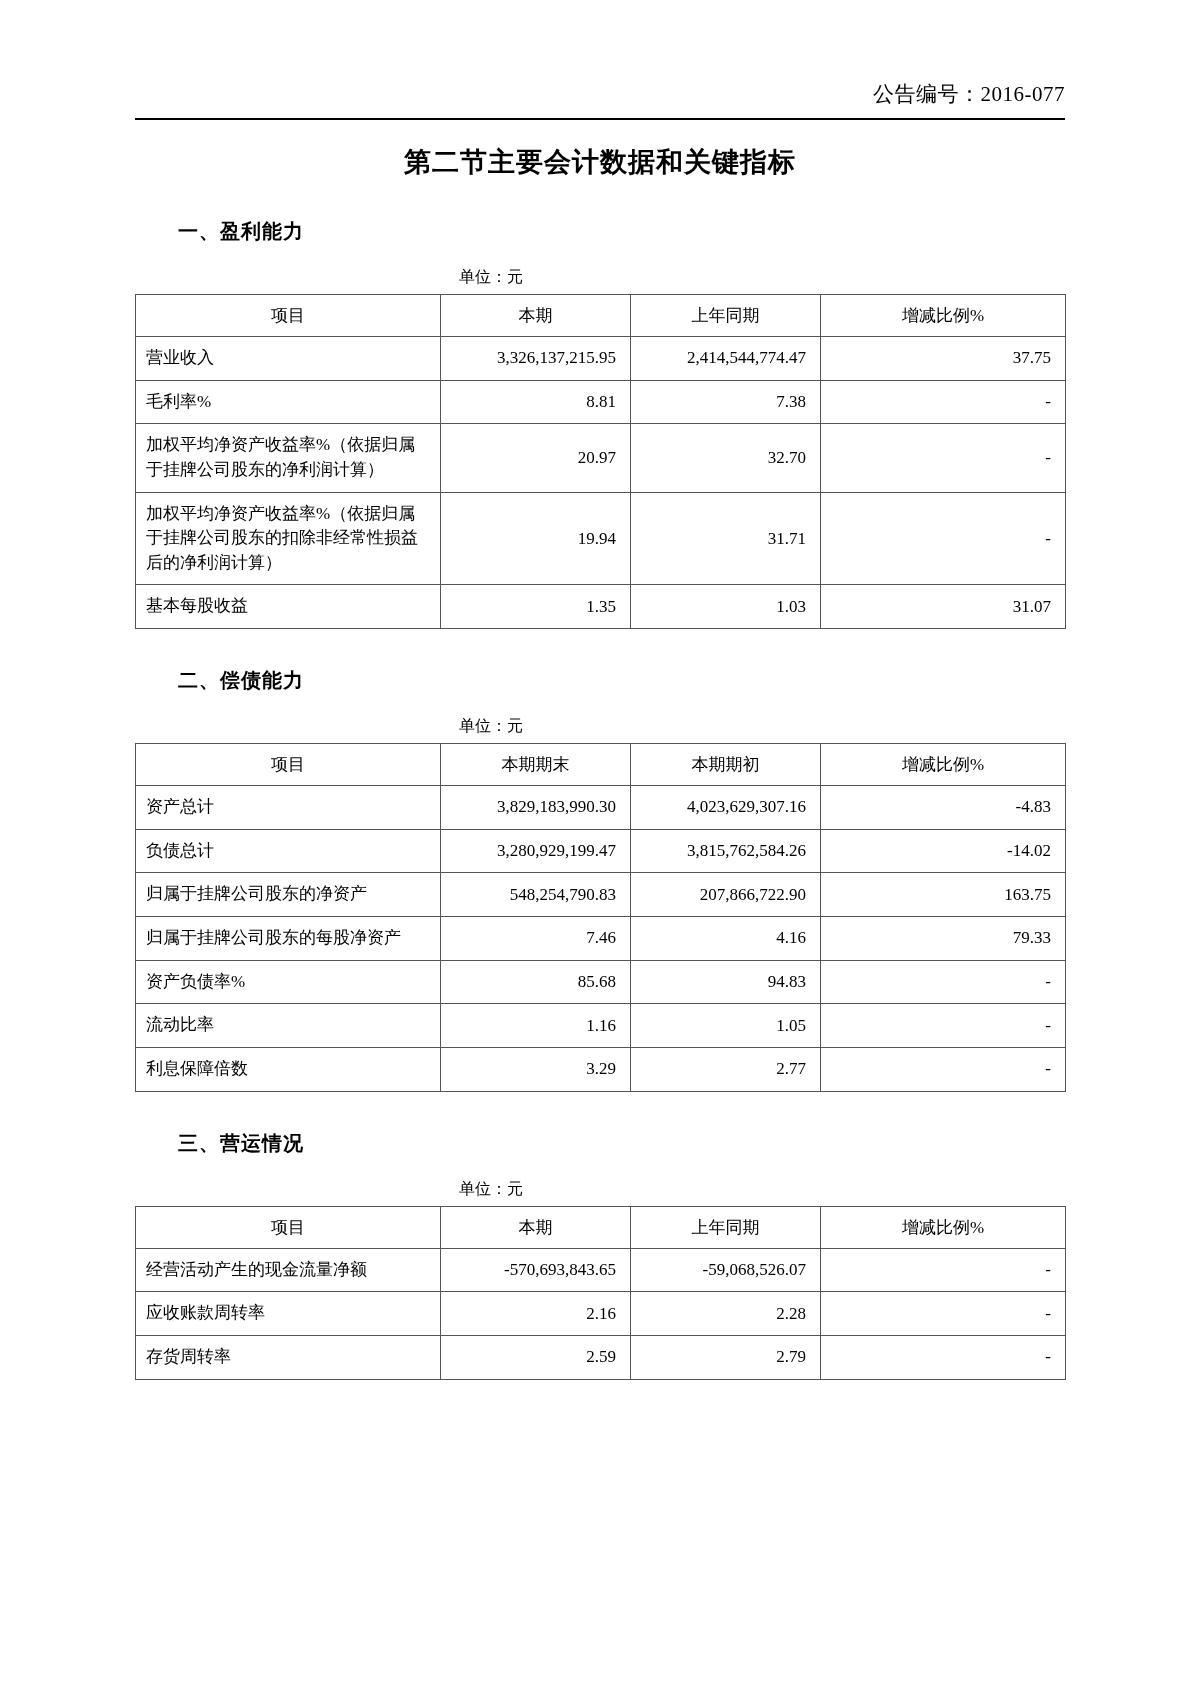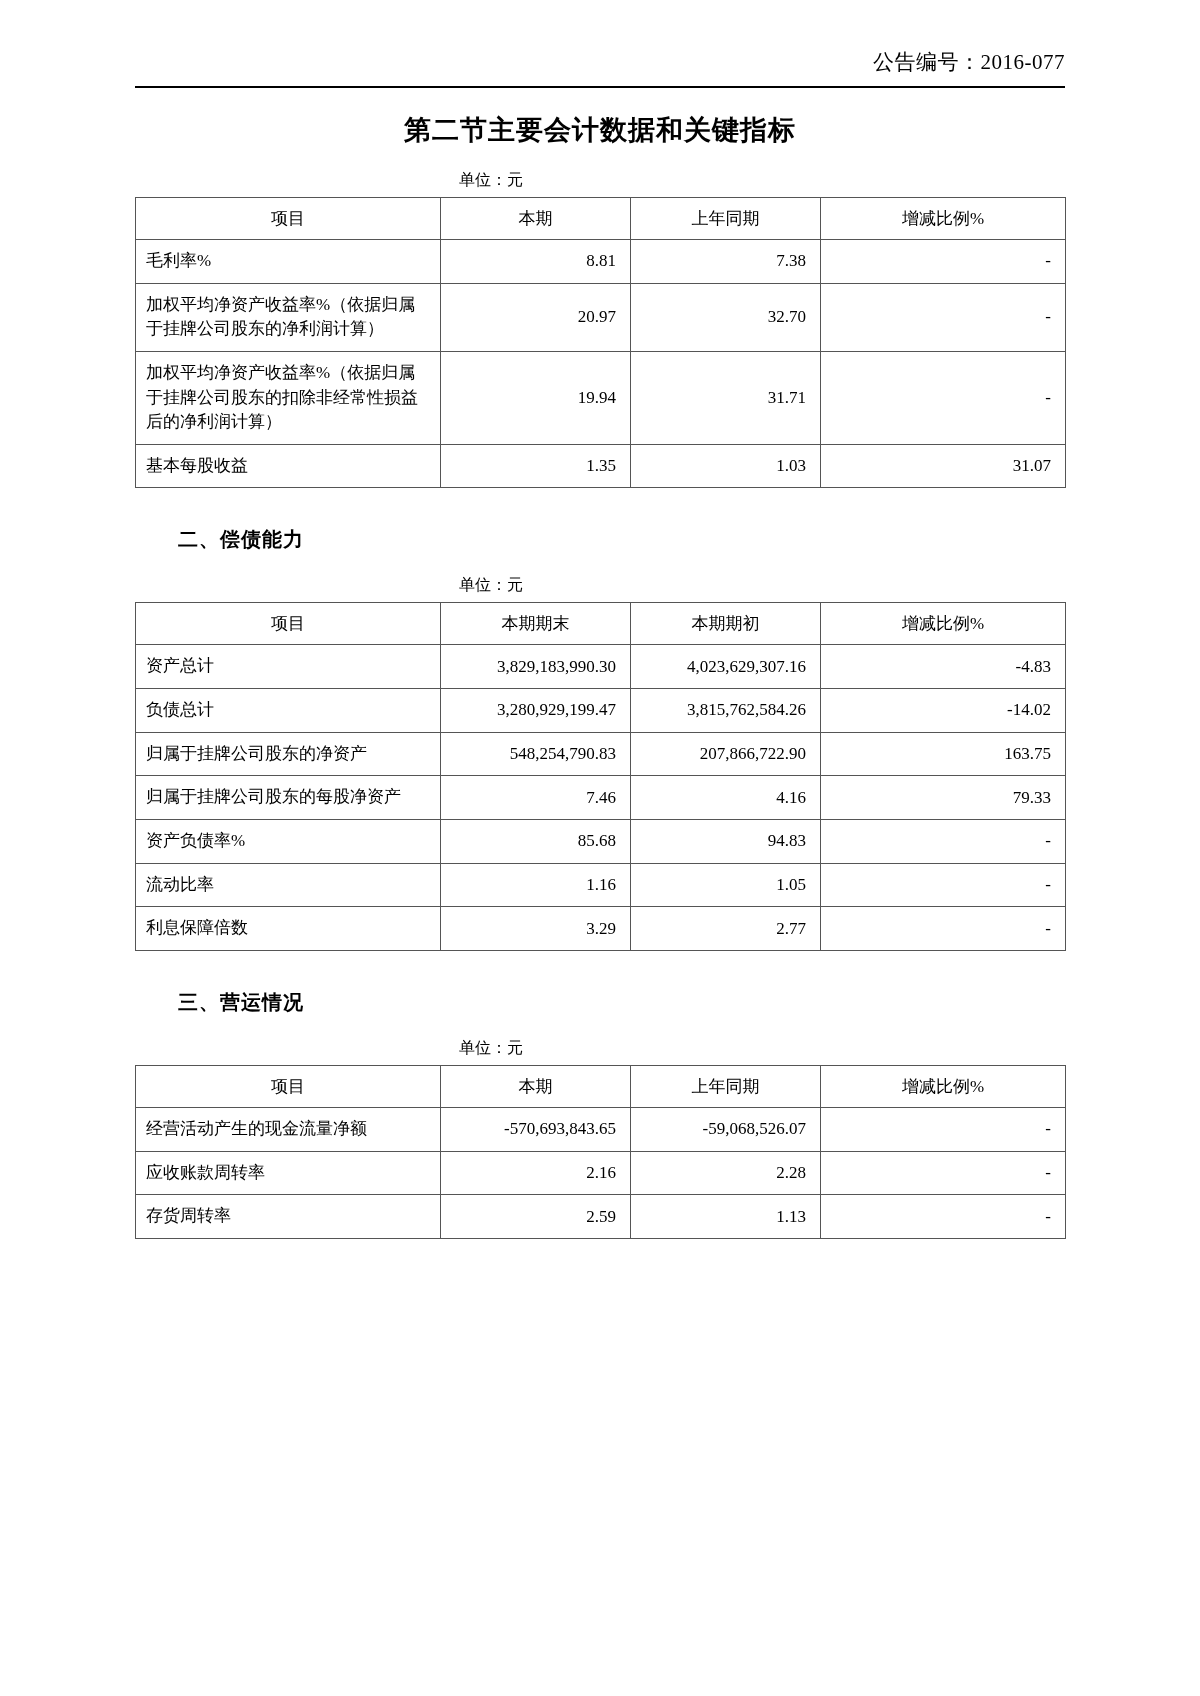--- a/index.html
+++ b/index.html
@@ -17,21 +17,21 @@
   .page {
     width: 1200px;
     height: 1696px;
     box-sizing: border-box;
     padding: 0;
     position: relative;
   }
   .header-row {
     display: flex;
     justify-content: flex-end;
-    padding: 48px 135px 0 135px;
+    padding: 80px 135px 0 135px;
   }
   .header-code {
     font-size: 21px;
     letter-spacing: 0.5px;
     font-family: "Liberation Serif", "DejaVu Serif", serif;
   }
   .header-rule {
     margin: 10px 135px 0 135px;
     border-bottom: 2px solid #000;
   }
@@ -87,37 +87,44 @@
 
 <div class="page">
 
   <div class="header-row">
     <div class="header-code">公告编号：2016-077</div>
   </div>
   <div class="header-rule"></div>
 
   <div class="doc-title">第二节主要会计数据和关键指标</div>
 
+  <div class="section-title">一、盈利能力</div>
   <div class="unit-line">单位：元</div>
   <table class="fin">
     <colgroup>
         <col class="c1">
         <col class="c2">
         <col class="c3">
         <col class="c4">
       </colgroup>
     <thead>
       <tr>
         <th>项目</th>
         <th>本期</th>
         <th>上年同期</th>
         <th>增减比例%</th>
       </tr>
     </thead>
     <tbody>
+      <tr>
+        <td class="label">营业收入</td>
+        <td class="num">3,326,137,215.95</td>
+        <td class="num">2,414,544,774.47</td>
+        <td class="num">37.75</td>
+      </tr>
       <tr>
         <td class="label">毛利率%</td>
         <td class="num">8.81</td>
         <td class="num">7.38</td>
         <td class="num">-</td>
       </tr>
       <tr>
         <td class="label">加权平均净资产收益率%（依据归属于挂牌公司股东的净利润计算）</td>
         <td class="num">20.97</td>
         <td class="num">32.70</td>
@@ -227,19 +234,19 @@
       </tr>
       <tr>
         <td class="label">应收账款周转率</td>
         <td class="num">2.16</td>
         <td class="num">2.28</td>
         <td class="num">-</td>
       </tr>
       <tr>
         <td class="label">存货周转率</td>
         <td class="num">2.59</td>
-        <td class="num">1.13</td>
+        <td class="num">2.79</td>
         <td class="num">-</td>
       </tr>
     </tbody>
   </table>
 
 </div>
 
 </body></html>

